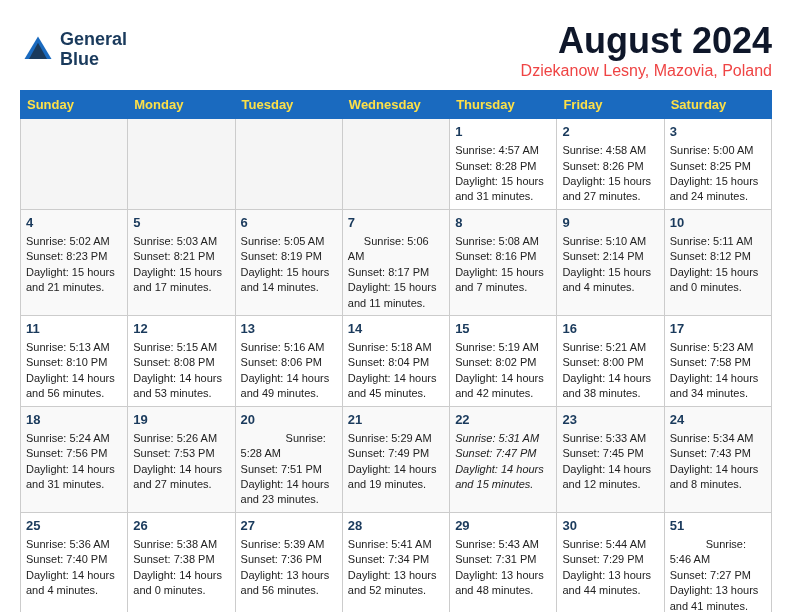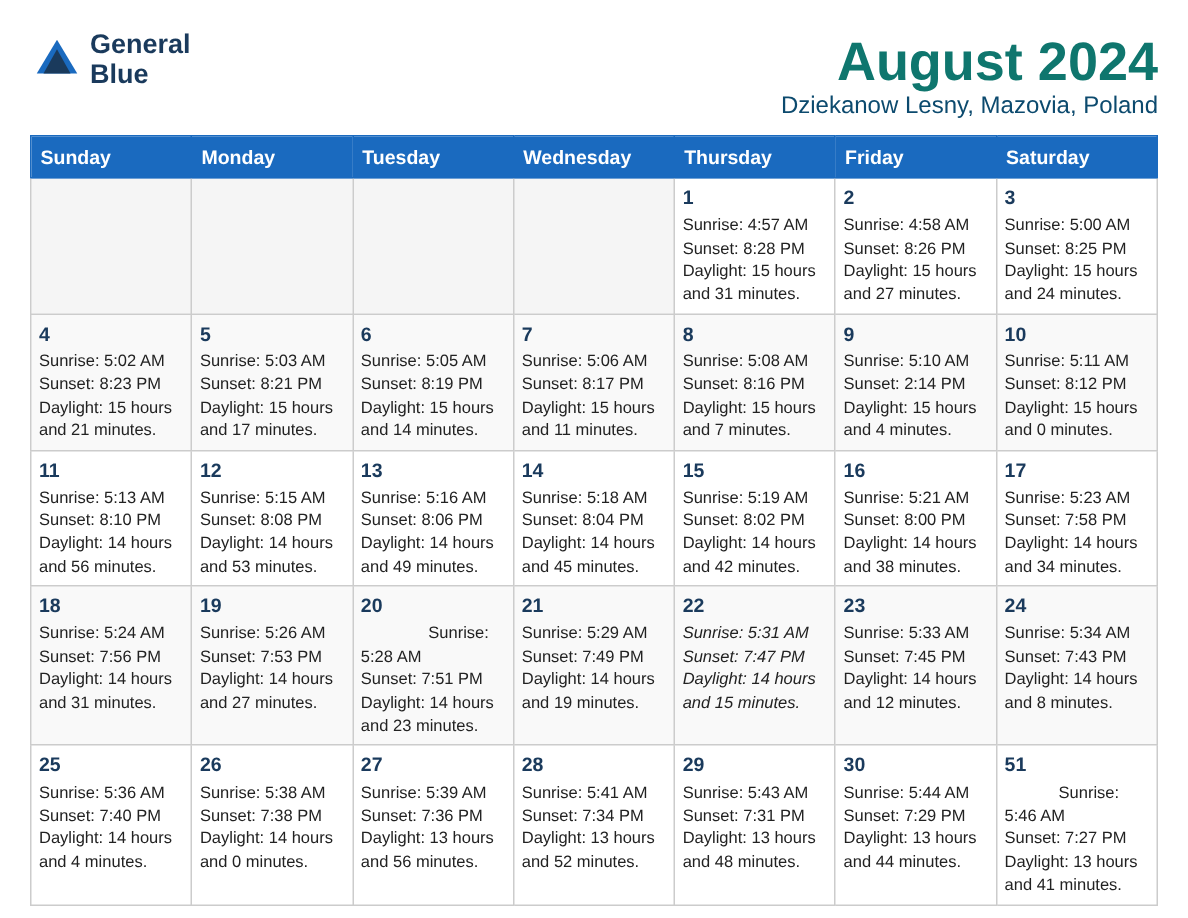--- a/index.html
+++ b/index.html
@@ -6,21 +6,21 @@
     body {
       font-family: Arial, sans-serif;
       background: #fff;
       width: 792px;
       min-height: 612px;
       padding: 20px;
     }
     .header {
       display: flex;
       justify-content: space-between;
-      align-items: flex-start;
+      align-items: center;
       margin-bottom: 10px;
     }
     .logo {
       display: flex;
       align-items: center;
       gap: 4px;
     }
     .logo-text {
       font-size: 18px;
       font-weight: bold;
@@ -30,34 +30,34 @@
     .logo-icon {
       width: 36px;
       height: 36px;
     }
     .title-block {
       text-align: right;
     }
     .month-year {
       font-size: 36px;
       font-weight: bold;
-      color: #0f766e;
+      color: #0f172a;
     }
     .location {
       font-size: 16px;
-      color: #0c4a6e;
+      color: #ef4444;
     }
     table {
       width: 100%;
       border-collapse: collapse;
       table-layout: fixed;
     }
     th {
       background-color: #1a6abf;
-      color: #ffffff;
+      color: #fde047;
       text-align: left;
       padding: 6px 6px;
       font-size: 13px;
       font-weight: bold;
       border: 1px solid #1a6abf;
     }
     td {
       border: 1px solid #ccc;
       vertical-align: top;
       padding: 4px 5px;
@@ -138,21 +138,21 @@
 Daylight: 15 hours
 and 21 minutes.</span></td>
         <td><span class="day-number">5</span><span style="white-space: pre-line;">Sunrise: 5:03 AM
 Sunset: 8:21 PM
 Daylight: 15 hours
 and 17 minutes.</span></td>
         <td><span class="day-number">6</span><span style="white-space: pre-line;">Sunrise: 5:05 AM
 Sunset: 8:19 PM
 Daylight: 15 hours
 and 14 minutes.</span></td>
-        <td><span class="day-number">7</span><span style="white-space: pre-line;">Sunrise: 5:06 AM
+        <td><span class="day-number">7</span><span style="white-space: pre-line; margin-left: 16px;">Sunrise: 5:06 AM
 Sunset: 8:17 PM
 Daylight: 15 hours
 and 11 minutes.</span></td>
         <td><span class="day-number">8</span><span style="white-space: pre-line;">Sunrise: 5:08 AM
 Sunset: 8:16 PM
 Daylight: 15 hours
 and 7 minutes.</span></td>
         <td><span class="day-number">9</span><span style="white-space: pre-line;">Sunrise: 5:10 AM
 Sunset: 2:14 PM
 Daylight: 15 hours

